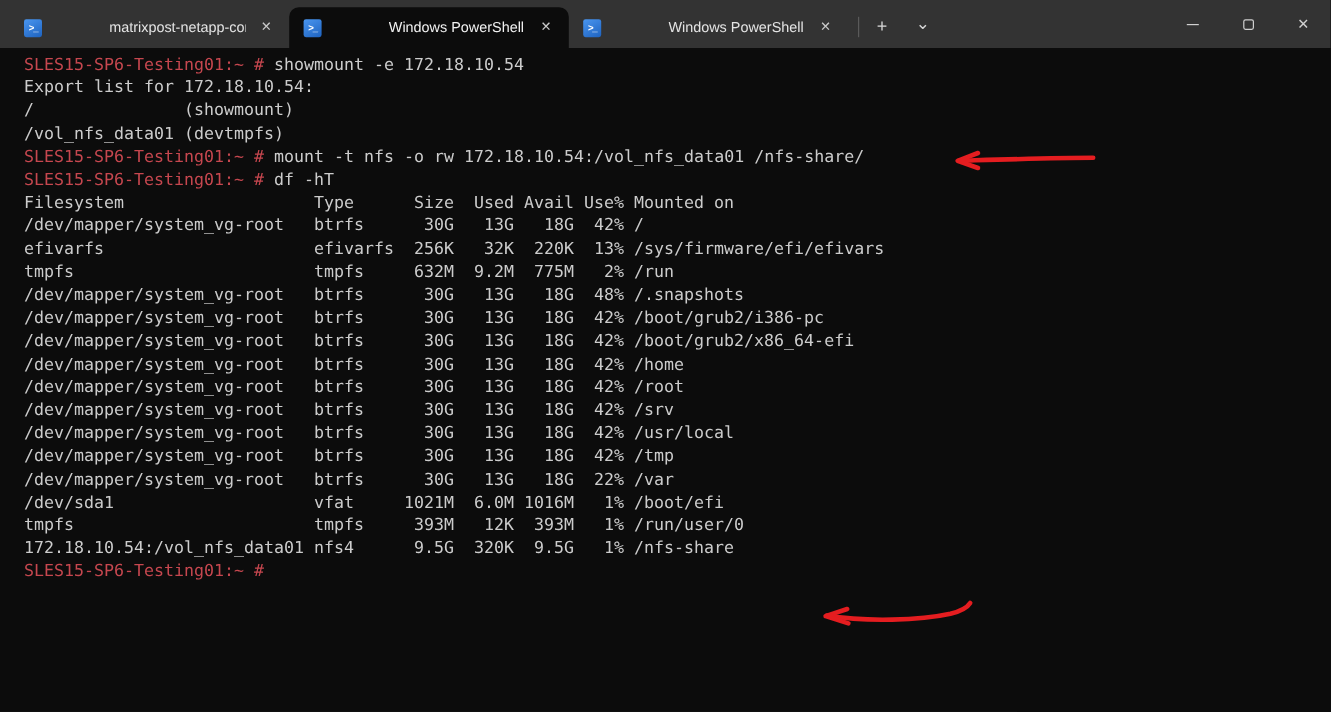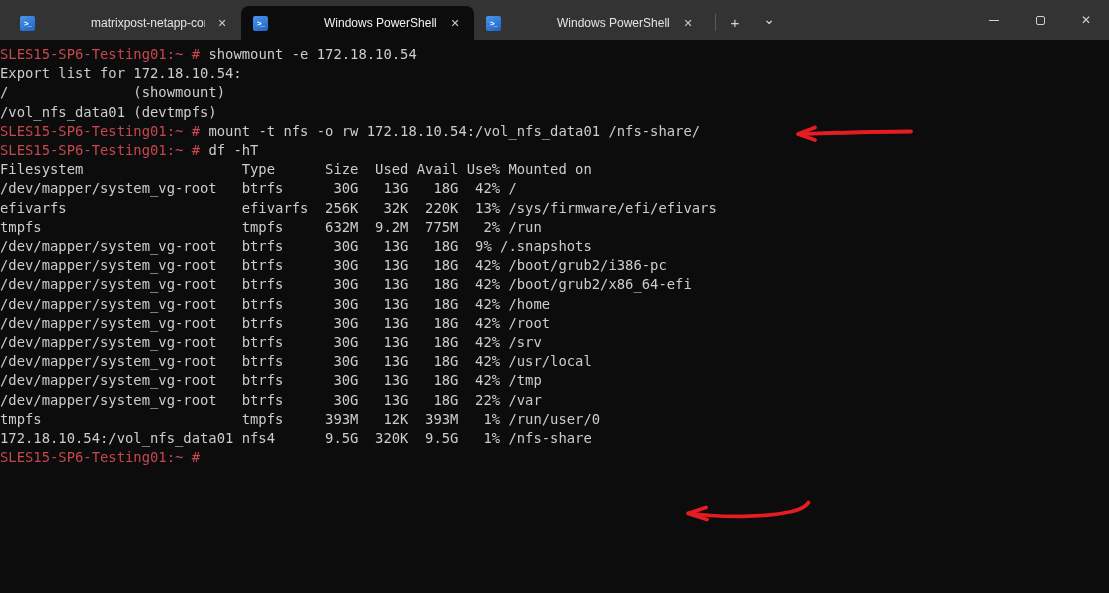--- a/index.html
+++ b/index.html
@@ -84,21 +84,21 @@
     color: #D0D0D0;
   }
   .glyph-min { width: 10px; height: 1px; background: #D0D0D0; }
   .glyph-max { width: 9px; height: 9px; border: 1px solid #D0D0D0; border-radius: 2px; }
   .glyph-close { font-size: 12px; color: #D0D0D0; }
   
   .terminal {
     position: relative;
     height: 553px;
     background: var(--terminal-bg, #0C0C0C);
-    padding: 5px 0 0 0;
+    padding: 5px 0 0 20px;
     font-family: "DejaVu Sans Mono", monospace;
     font-size: 13.85px;
     line-height: 19.2px;
     color: var(--terminal-fg, #CCCCCC);
   }
   .tline { white-space: pre; }
   .tline .prompt { color: var(--prompt, #C6474F); }
   .arrow { position: absolute; pointer-events: none; }
   .arrow path {
     fill: none;
@@ -153,29 +153,30 @@
         <div class="tline"><span class="prompt">SLES15-SP6-Testing01:~ #</span><span> showmount -e 172.18.10.54</span></div>
         <div class="tline"><span>Export list for 172.18.10.54:</span></div>
         <div class="tline"><span>/               (showmount)</span></div>
         <div class="tline"><span>/vol_nfs_data01 (devtmpfs)</span></div>
         <div class="tline"><span class="prompt">SLES15-SP6-Testing01:~ #</span><span> mount -t nfs -o rw 172.18.10.54:/vol_nfs_data01 /nfs-share/</span></div>
         <div class="tline"><span class="prompt">SLES15-SP6-Testing01:~ #</span><span> df -hT</span></div>
         <div class="tline"><span>Filesystem                   Type      Size  Used Avail Use% Mounted on</span></div>
         <div class="tline"><span>/dev/mapper/system_vg-root   btrfs      30G   13G   18G  42% /</span></div>
         <div class="tline"><span>efivarfs                     efivarfs  256K   32K  220K  13% /sys/firmware/efi/efivars</span></div>
         <div class="tline"><span>tmpfs                        tmpfs     632M  9.2M  775M   2% /run</span></div>
-        <div class="tline"><span>/dev/mapper/system_vg-root   btrfs      30G   13G   18G  9% /.snapshots</span></div>
+        <div class="tline"><span>/dev/mapper/system_vg-root   btrfs      30G   13G   18G  48% /.snapshots</span></div>
         <div class="tline"><span>/dev/mapper/system_vg-root   btrfs      30G   13G   18G  42% /boot/grub2/i386-pc</span></div>
         <div class="tline"><span>/dev/mapper/system_vg-root   btrfs      30G   13G   18G  42% /boot/grub2/x86_64-efi</span></div>
         <div class="tline"><span>/dev/mapper/system_vg-root   btrfs      30G   13G   18G  42% /home</span></div>
         <div class="tline"><span>/dev/mapper/system_vg-root   btrfs      30G   13G   18G  42% /root</span></div>
         <div class="tline"><span>/dev/mapper/system_vg-root   btrfs      30G   13G   18G  42% /srv</span></div>
         <div class="tline"><span>/dev/mapper/system_vg-root   btrfs      30G   13G   18G  42% /usr/local</span></div>
         <div class="tline"><span>/dev/mapper/system_vg-root   btrfs      30G   13G   18G  42% /tmp</span></div>
         <div class="tline"><span>/dev/mapper/system_vg-root   btrfs      30G   13G   18G  22% /var</span></div>
+        <div class="tline"><span>/dev/sda1                    vfat     1021M  6.0M 1016M   1% /boot/efi</span></div>
         <div class="tline"><span>tmpfs                        tmpfs     393M   12K  393M   1% /run/user/0</span></div>
         <div class="tline"><span>172.18.10.54:/vol_nfs_data01 nfs4      9.5G  320K  9.5G   1% /nfs-share</span></div>
         <div class="tline"><span class="prompt">SLES15-SP6-Testing01:~ #</span><span></span></div>
       </div>
 
     <svg class="arrow" style="left:768px; top:80px;" width="152" height="27" viewBox="0 0 152 27">
       <path d="M31,14 C65,13 110,11.5 143,11.5"></path>
       <path d="M47,7.5 L30,14 L47,20"></path>
     </svg>
 

